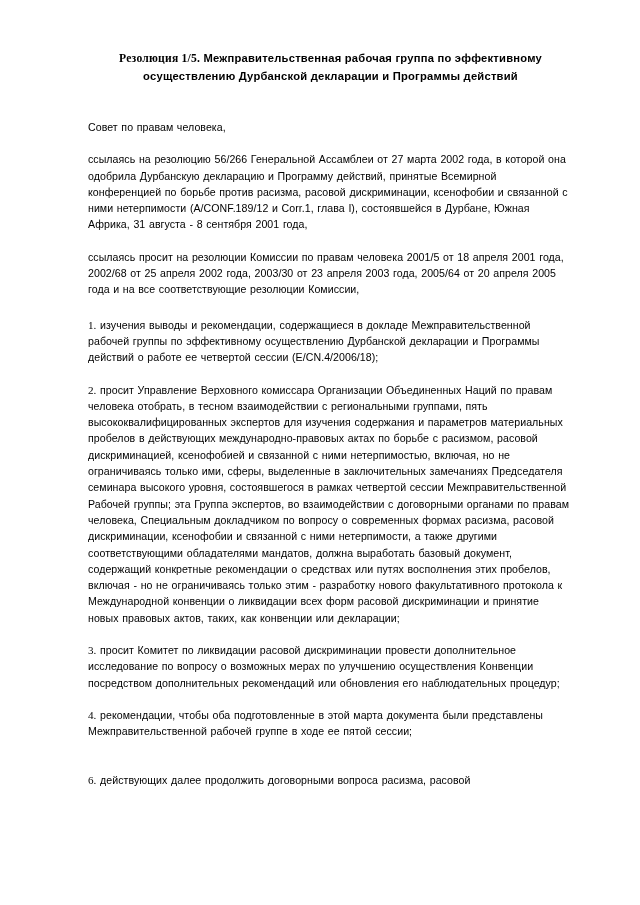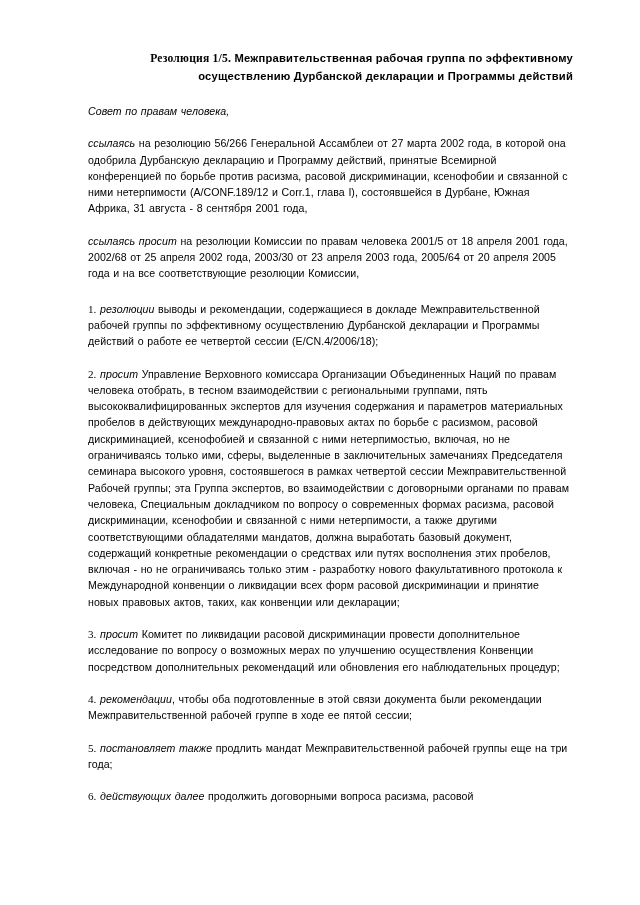--- a/index.html
+++ b/index.html
@@ -24,41 +24,40 @@
   .doc-body {
     position: absolute;
     left: 88px;
     top: 50px;
     width: 485px;
   }
   .title {
     font-size: 11.2px;
     font-weight: bold;
     line-height: 16.5px;
-    margin: 0 0 0 0;
+    margin: 0 0 16px 0;
     letter-spacing: 0.02em;
-    text-align: right;
+    text-align: center;
   }
   .title .serif-lead {
     font-family: "Liberation Serif", serif;
     font-weight: bold;
     font-size: 11.6px;
   }
   .para {
     font-size: 10.6px;
     line-height: 16.3px;
     margin: 0;
     text-align: left;
     letter-spacing: 0.005em;
     word-spacing: 0.06em;
   }
   .spacer-md { height: 16px; }
   .spacer-lg { height: 19px; }
   .it {
-    font-style: italic;
   }
   .num {
     font-family: "Liberation Serif", serif;
     font-size: 11.1px;
   }
 </style>
 </head>
 <body>
 
 <div class="page">
@@ -74,41 +73,39 @@
 
     <p class="para"><span class="it">ссылаясь</span><span> на резолюцию 56/266 Генеральной Ассамблеи от 27 марта 2002 года, в которой она одобрила Дурбанскую декларацию и Программу действий, принятые Всемирной конференцией по борьбе против расизма, расовой дискриминации, ксенофобии и связанной с ними нетерпимости (A/CONF.189/12 и Corr.1, глава I), состоявшейся в Дурбане, Южная Африка, 31 августа - 8 сентября 2001 года,</span></p>
 
     <div class="spacer-md"></div>
 
     <p class="para"><span class="it">ссылаясь просит</span><span> на резолюции Комиссии по правам человека 2001/5 от 18 апреля 2001 года, 2002/68 от 25 апреля 2002 года, 2003/30 от 23 апреля 2003 года, 2005/64 от 20 апреля 2005 года и на все соответствующие резолюции Комиссии,</span></p>
 
     <div class="spacer-lg"></div>
 
     <p class="para"><span class="num">1.</span>
-      <span class="it">резолюции</span><span> выводы и рекомендации, содержащиеся в докладе Межправительственной рабочей группы по эффективному осуществлению Дурбанской декларации и Программы действий о работе ее четвертой сессии (E/CN.4/2006/18);</span></p>
+      <span class="it">изучения</span><span> выводы и рекомендации, содержащиеся в докладе Межправительственной рабочей группы по эффективному осуществлению Дурбанской декларации и Программы действий о работе ее четвертой сессии (E/CN.4/2006/18);</span></p>
 
     <div class="spacer-md"></div>
 
     <p class="para"><span class="num">2.</span>
       <span class="it">просит</span><span> Управление Верховного комиссара Организации Объединенных Наций по правам человека отобрать, в тесном взаимодействии с региональными группами, пять высококвалифицированных экспертов для изучения содержания и параметров материальных пробелов в действующих международно-правовых актах по борьбе с расизмом, расовой дискриминацией, ксенофобией и связанной с ними нетерпимостью, включая, но не ограничиваясь только ими, сферы, выделенные в заключительных замечаниях Председателя семинара высокого уровня, состоявшегося в рамках четвертой сессии Межправительственной Рабочей группы; эта Группа экспертов, во взаимодействии с договорными органами по правам человека, Специальным докладчиком по вопросу о современных формах расизма, расовой дискриминации, ксенофобии и связанной с ними нетерпимости, а также другими соответствующими обладателями мандатов, должна выработать базовый документ, содержащий конкретные рекомендации о средствах или путях восполнения этих пробелов, включая - но не ограничиваясь только этим - разработку нового факультативного протокола к Международной конвенции о ликвидации всех форм расовой дискриминации и принятие новых правовых актов, таких, как конвенции или декларации;</span></p>
 
     <div class="spacer-md"></div>
 
     <p class="para"><span class="num">3.</span>
       <span class="it">просит</span><span> Комитет по ликвидации расовой дискриминации провести дополнительное исследование по вопросу о возможных мерах по улучшению осуществления Конвенции посредством дополнительных рекомендаций или обновления его наблюдательных процедур;</span></p>
 
     <div class="spacer-md"></div>
 
     <p class="para"><span class="num">4.</span>
-      <span class="it">рекомендации</span><span>, чтобы оба подготовленные в этой связи документа были рекомендации Межправительственной рабочей группе в ходе ее пятой сессии;</span></p>
+      <span class="it">рекомендации</span><span>, чтобы оба подготовленные в этой марта документа были представлены Межправительственной рабочей группе в ходе ее пятой сессии;</span></p>
 
     <div class="spacer-md"></div>
 
-    <p class="para"><span class="num">5.</span>
-      <span class="it">постановляет также</span><span> продлить мандат Межправительственной рабочей группы еще на три года;</span></p>
 
     <div class="spacer-md"></div>
 
     <p class="para"><span class="num">6.</span>
       <span class="it">действующих далее</span><span> продолжить договорными вопроса расизма, расовой</span></p>
 
   </div>
 </div>
 
 </body></html>

